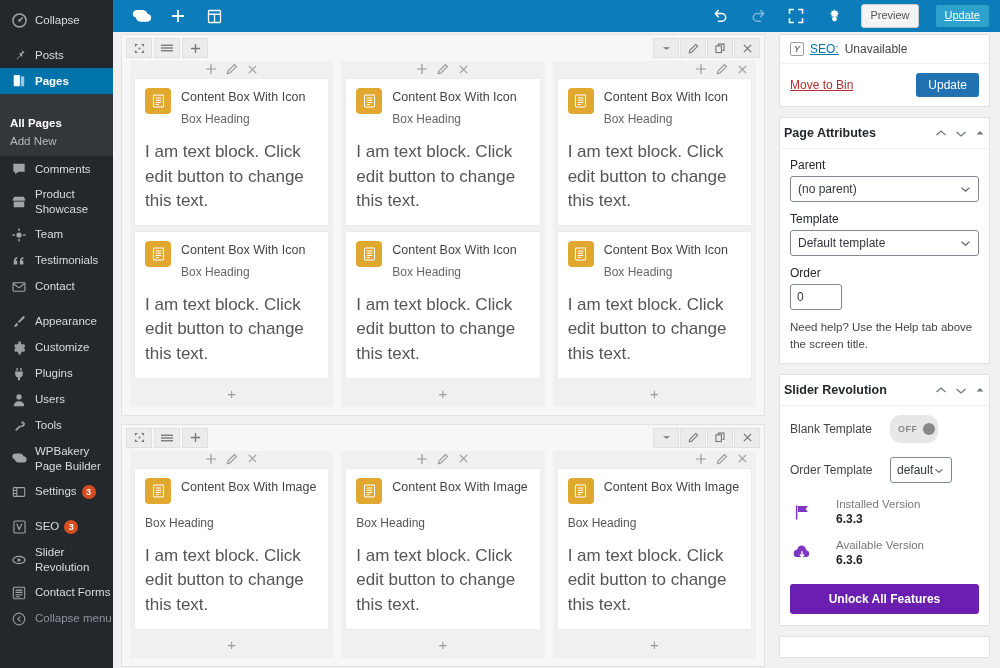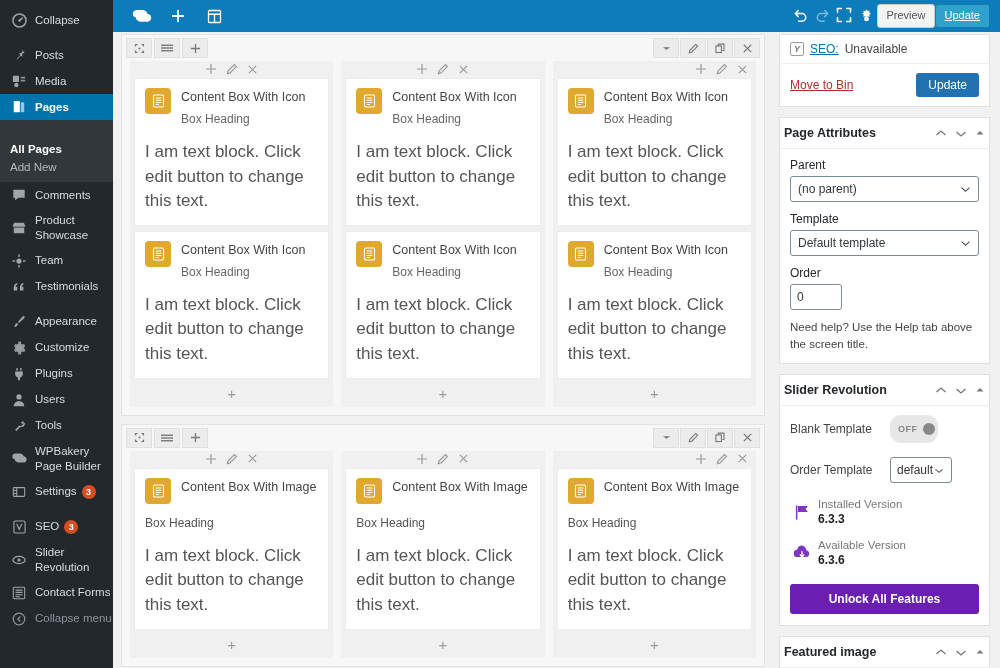--- a/index.html
+++ b/index.html
@@ -65,21 +65,21 @@
   .main {
     flex: 1; height: 668px; position: relative;
     background: #f1f1f1; display: flex; flex-direction: column;
   }
   .topbar {
     height: 32px; min-height: 32px; background: #0d7cba;
     display: flex; align-items: center; padding: 0 6px;
     color: #fff;
   }
   .tb-left { display: flex; align-items: center; gap: 14px; padding-left: 12px; }
-  .tb-right { margin-left: auto; display: flex; padding-right: 4px; text-decoration: underline;}
+  .tb-right { margin-left: auto; display: flex; align-items: center; gap: 16px; padding-right: 4px; text-decoration: underline;}
   .tb-btn {
     width: 22px; height: 22px; display: flex; align-items: center; justify-content: center;
     cursor: pointer; color: #fff;
   }
   .tb-btn.disabled { opacity: .45; }
   .tb-btn svg { display: block; }
   .btn-preview {
     background: #f3f3f3; color: #555; border: 1px solid #ccc;
     border-radius: 3px; font-size: 11px; padding: 3px 8px; cursor: pointer;
     line-height: 1.4;
@@ -209,21 +209,21 @@
   }
   .sr-row { display: flex; align-items: center; margin-bottom: 14px; }
   .sr-row .lbl { font-size: 12px; color: #444; width: 100px; }
   .toggle {
     display: flex; align-items: center; gap: 5px;
     background: #e7e7e7; border-radius: 11px; padding: 2px 3px 2px 8px;
     height: 28px; cursor: pointer;
   }
   .toggle .t-txt { font-size: 9px; color: #888; font-weight: bold; letter-spacing: .5px; }
   .toggle .knob { width: 12px; height: 12px; border-radius: 50%; background: #888; }
-  .ver-row { display: flex; align-items: center; gap: 4px; margin-bottom: 10px; }
+  .ver-row { display: flex; align-items: center; gap: 22px; margin-bottom: 10px; }
   .ver-ic { width: 24px; min-width:24px; display:flex; align-items:center; justify-content:center; color: #7f35c4; }
   .ver-ic svg { display:block; }
   .ver-txt .t1 { font-size: 11.5px; color: #777; line-height: 1.3; }
   .ver-txt .t2 { font-size: 12px; color: #222; font-weight: bold; line-height: 1.3; }
   .btn-unlock {
     width: 100%; background: #6a1fb0; color: #fff; border: none;
     border-radius: 3px; font-size: 12px; font-weight: bold;
     padding: 8px 0; cursor: pointer; margin-top: 6px;
   }
 </style>
@@ -248,30 +248,20 @@
 
     <div class="menu-item">
       <span class="ic">
           <svg width="14" height="14" viewBox="0 0 16 16" fill="currentColor">
             <path d="M10.5 1.5l4 4-2 .6-1 1 .5 3-2-1.3-4.2 4.2-.5-.5L9.5 8.4 8.2 6.4l3-1 .6-2z"></path>
           </svg>
         </span>
       <span class="label">Posts</span>
     </div>
 
-    <div class="menu-item">
-      <span class="ic">
-          <svg width="14" height="14" viewBox="0 0 16 16" fill="currentColor">
-            <rect x="1" y="2" width="7" height="7" rx="1"></rect>
-            <path d="M10 3h5v2h-5zM10 6.5h5v2h-5z" opacity=".85"></path>
-            <circle cx="5" cy="12.5" r="2.5"></circle>
-          </svg>
-        </span>
-      <span class="label">Media</span>
-    </div>
 
     <div class="menu-item active">
       <span class="ic">
           <svg width="14" height="14" viewBox="0 0 16 16" fill="currentColor">
             <rect x="2" y="1" width="7" height="13" rx="1"></rect>
             <rect x="10" y="2.5" width="4" height="11.5" rx="1" opacity=".6"></rect>
           </svg>
         </span>
       <span class="label">Pages</span>
     </div>
@@ -317,20 +307,29 @@
 
     <div class="menu-item">
       <span class="ic">
           <svg width="14" height="14" viewBox="0 0 16 16" fill="currentColor">
             <path d="M2 9c0-3 1.5-5 4-5.5v2C4.8 6 4.2 6.8 4.2 7.6H6V12H2zM9 9c0-3 1.5-5 4-5.5v2c-1.2.5-1.8 1.3-1.8 2.1H13V12H9z"></path>
           </svg>
         </span>
       <span class="label">Testimonials</span>
     </div>
 
+    <div class="menu-item">
+      <span class="ic">
+          <svg width="14" height="14" viewBox="0 0 16 16" fill="none" stroke="currentColor" stroke-width="1.3">
+            <rect x="1.2" y="3.2" width="13.6" height="9.6" rx="1"></rect>
+            <path d="M1.5 4l6.5 5 6.5-5"></path>
+          </svg>
+        </span>
+      <span class="label">Contact</span>
+    </div>
 
     <div class="menu-sep"></div>
 
     <div class="menu-item">
       <span class="ic">
           <svg width="14" height="14" viewBox="0 0 16 16" fill="currentColor">
             <path d="M14 1.5c.8.8.4 1.8-.4 2.5L8 9 6.8 7.8 12 2c.7-.8 1.4-1.2 2-.5zM5.5 9l1.4 1.4c-.4 1.6-1.6 3-3.4 3.4-.5.1-.9-.3-.8-.8.4-1.8 1.4-3.2 2.8-4z"></path>
           </svg>
         </span>
       <span class="label">Appearance</span>
@@ -1087,40 +1086,20 @@
               <span class="ver-txt">
                 <div class="t1">Available Version</div>
                 <div class="t2">6.3.6</div>
               </span>
             </div>
             <button class="btn-unlock">Unlock All Features</button>
           </div>
         </div>
 
         <div class="mbox">
-          <div class="mbox-head">
-            <span>Featured image</span>
-            <span class="hdr-ctrls">
-              <span>
-                  <svg width="12" height="9" viewBox="0 0 12 9" fill="none" stroke="currentColor" stroke-width="1.3">
-                    <path d="M1.5 6L6 2l4.5 4"></path>
-                  </svg>
-                </span>
-              <span>
-                  <svg width="12" height="9" viewBox="0 0 12 9" fill="none" stroke="currentColor" stroke-width="1.3">
-                    <path d="M1.5 3L6 7l4.5-4"></path>
-                  </svg>
-                </span>
-              <span>
-                  <svg width="10" height="8" viewBox="0 0 10 8" fill="currentColor">
-                    <path d="M5 2l3.5 3.4h-7z"></path>
-                  </svg>
-                </span>
-            </span>
-          </div>
           <div class="mbox-body">
             
           </div>
         </div>
 
       </div>
     </div>
   </div>
 </div>
 

